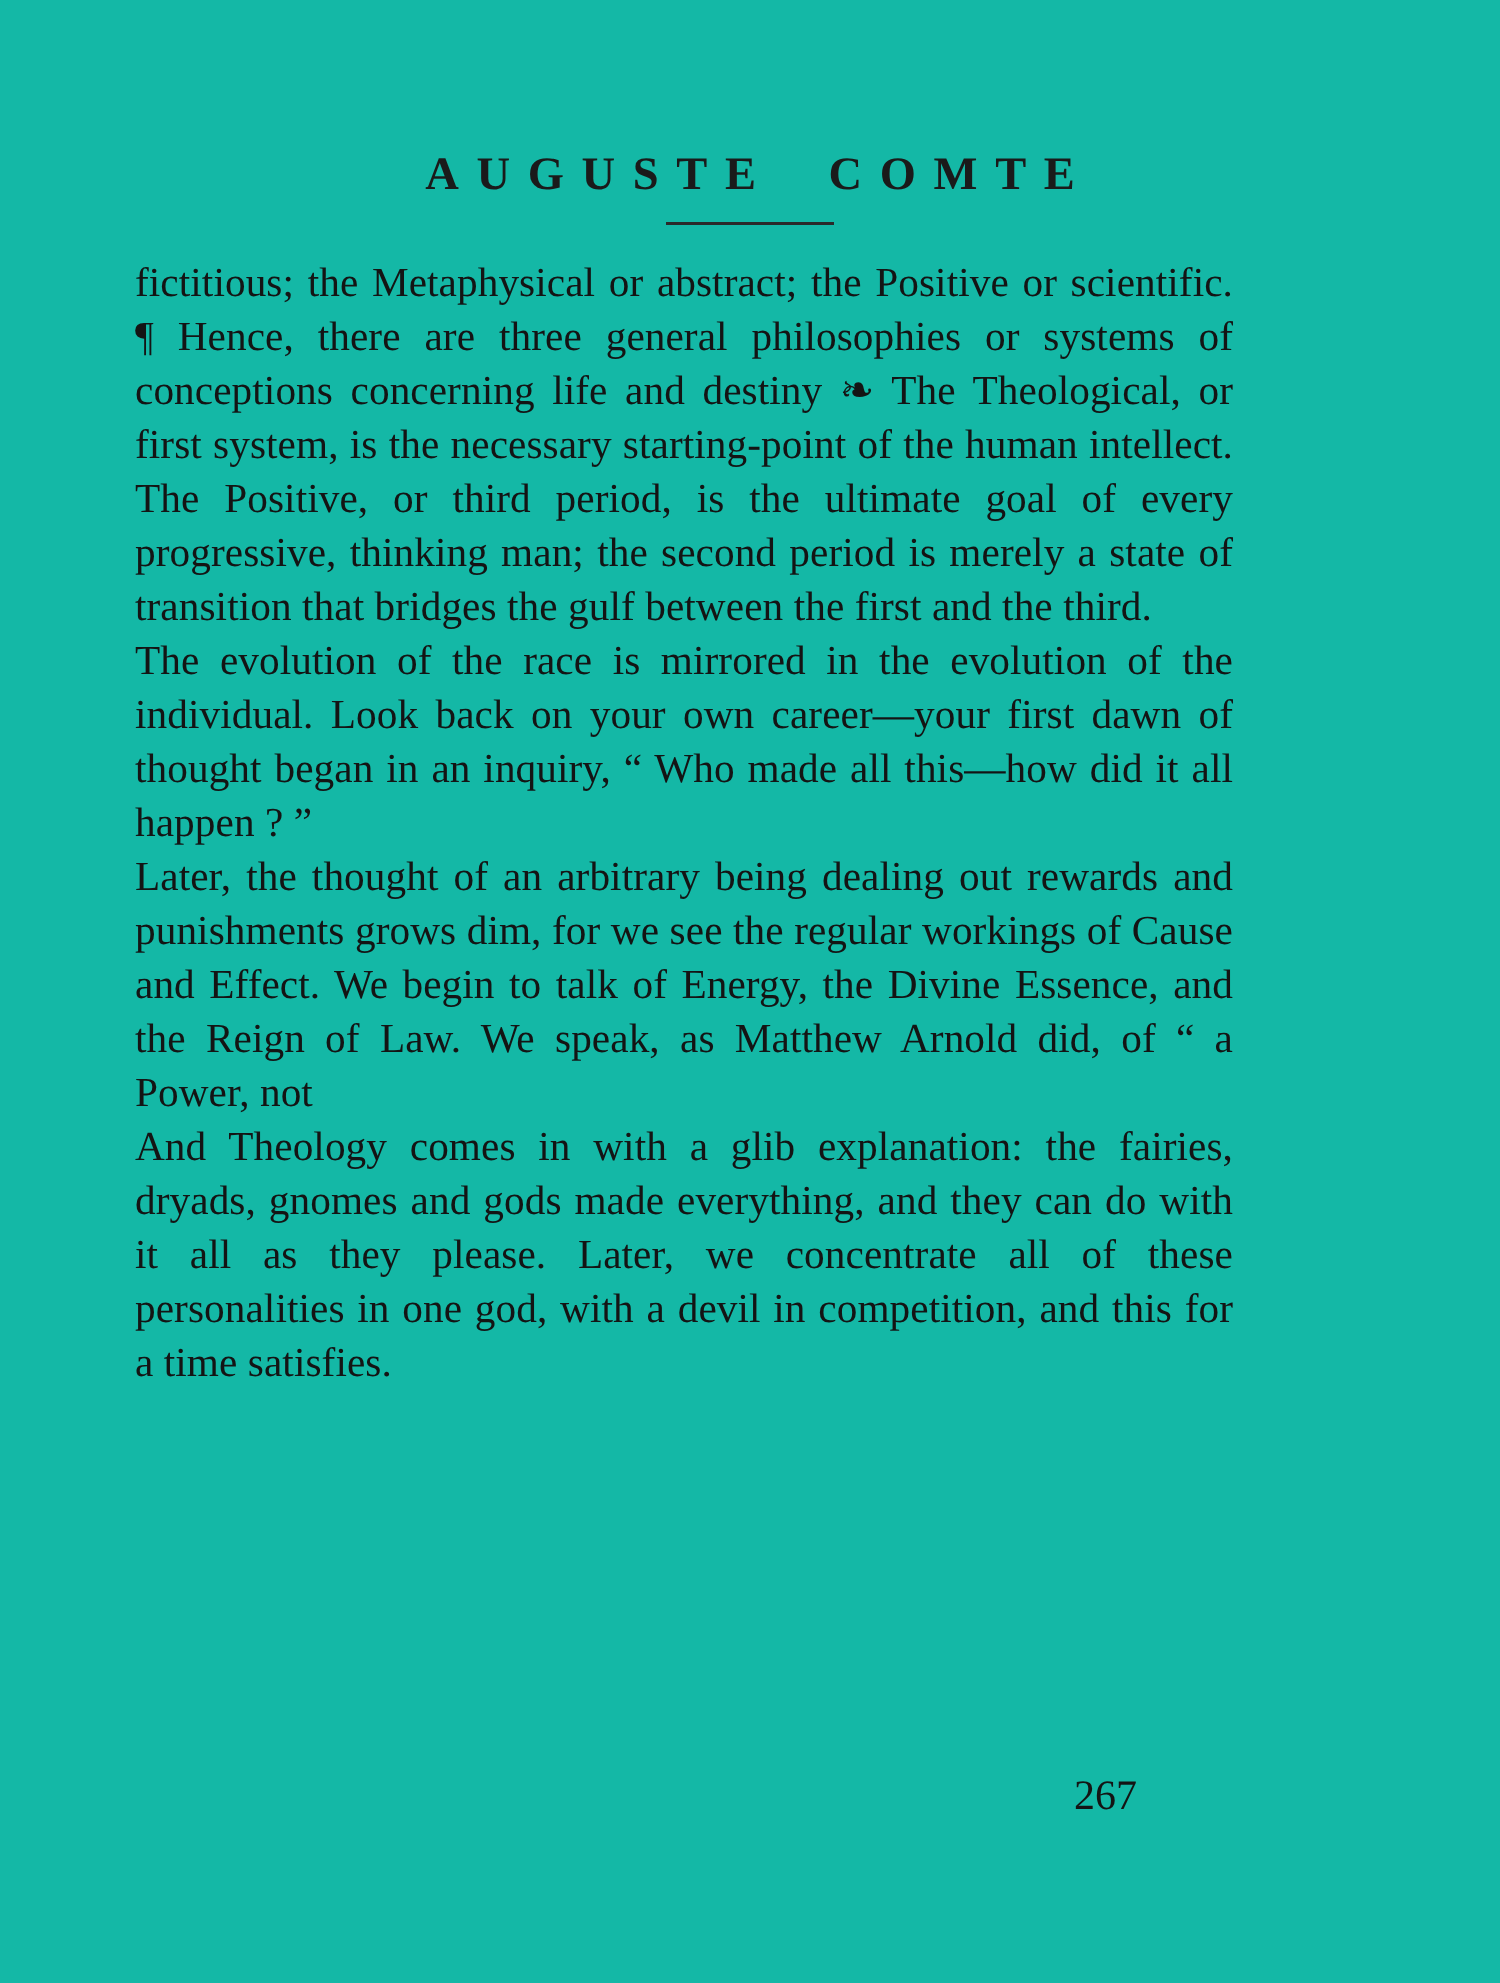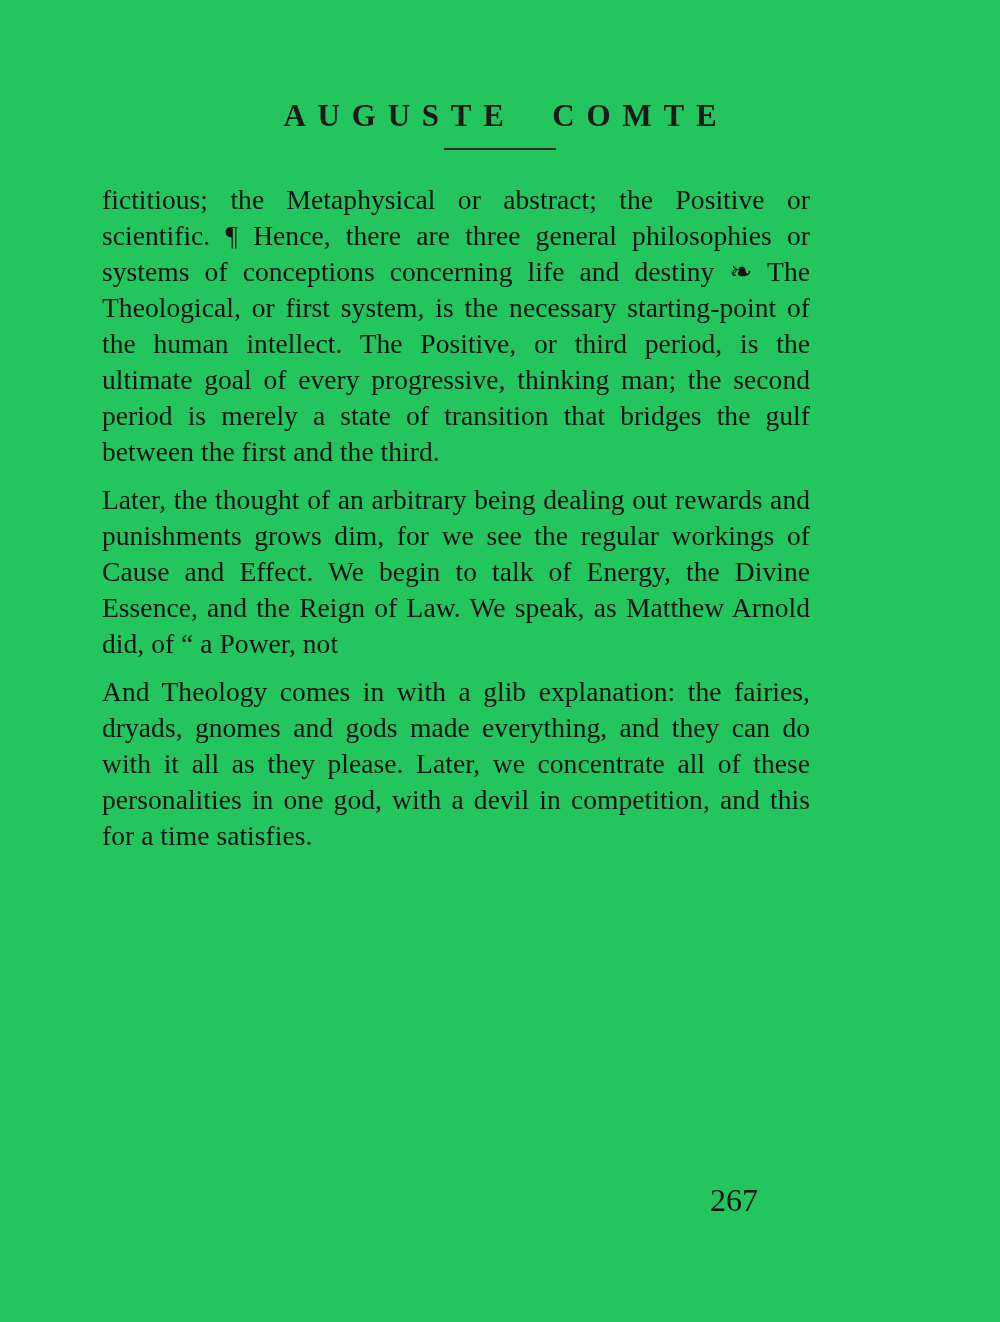--- a/index.html
+++ b/index.html
@@ -5,21 +5,21 @@
   html, body {
     margin: 0;
     padding: 0;
     background: #e9e9e9;
   }
   .page {
     position: relative;
     width: 1000px;
     height: 1322px;
     margin: 0 auto;
-    background: #22c55e;
+    background: #14b8a6;
     color: #141414;
     font-family: "Liberation Serif", "DejaVu Serif", serif;
     overflow: hidden;
     box-sizing: border-box;
   }
   .page-title {
     margin: 0;
     padding-top: 98px;
     text-align: center;
     font-size: 31px;
@@ -40,44 +40,45 @@
     position: absolute;
     left: 90px;
     top: 170px;
     width: 732px;
     font-size: 27.5px;
     line-height: 36px;
     text-align: justify;
     letter-spacing: 0.002em;
   }
   .text-block p {
-    margin: 12px;
+    margin: 0;
     padding: 0;
     text-indent: 0;
   }
   .page-number {
     position: absolute;
     top: 1182px;
     left: 90px;
     width: 668px;
     text-align: right;
-    font-size: 32px;
+    font-size: 28px;
     color: #141414;
   }
 </style>
 </head>
 <body>
 
 <div class="page">
 
   <h1 class="page-title">AUGUSTE COMTE</h1>
 
   <hr class="title-rule">
 
   <div class="text-block">
     <p>fictitious; the Metaphysical or abstract; the Positive or scientific. ¶ Hence, there are three general philosophies or systems of conceptions concerning life and destiny ❧ The Theological, or first system, is the necessary starting-point of the human intellect. The Positive, or third period, is the ultimate goal of every progressive, thinking man; the second period is merely a state of transition that bridges the gulf between the first and the third.</p>
+    <p>The evolution of the race is mirrored in the evolution of the individual. Look back on your own career—your first dawn of thought began in an inquiry, “ Who made all this—how did it all happen ? ”</p>
     <p>Later, the thought of an arbitrary being dealing out rewards and punishments grows dim, for we see the regular workings of Cause and Effect. We begin to talk of Energy, the Divine Essence, and the Reign of Law. We speak, as Matthew Arnold did, of “ a Power, not</p>
     <p>And Theology comes in with a glib explanation: the fairies, dryads, gnomes and gods made everything, and they can do with it all as they please. Later, we concentrate all of these personalities in one god, with a devil in competition, and this for a time satisfies.</p>
   </div>
 
   <div class="page-number">267</div>
 
 </div>
 
 </body></html>

